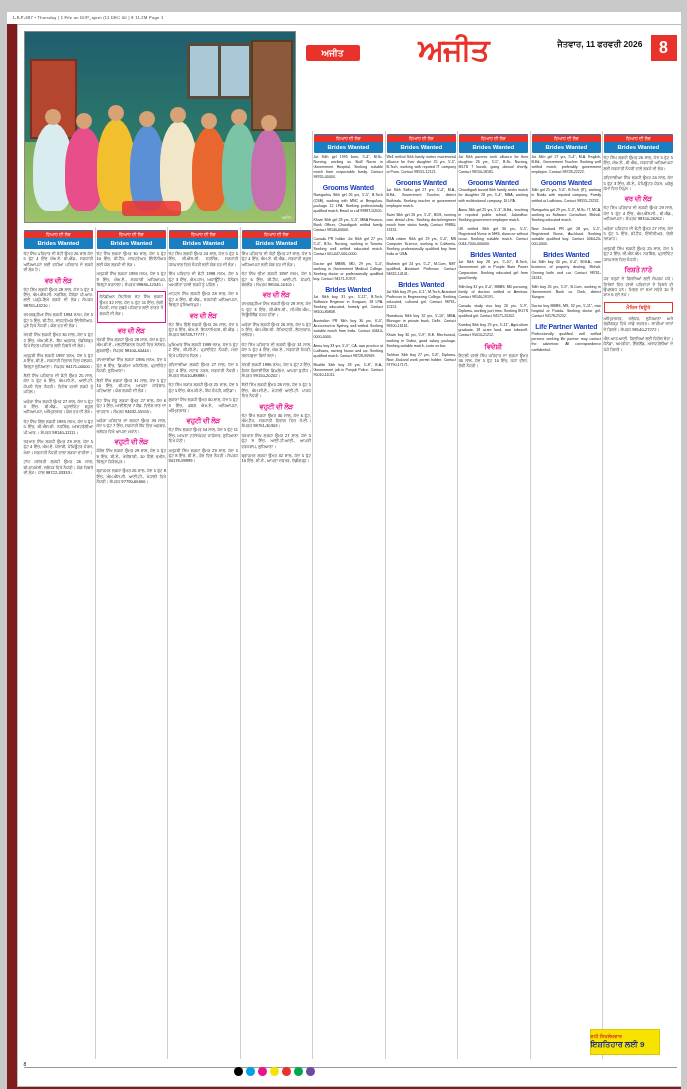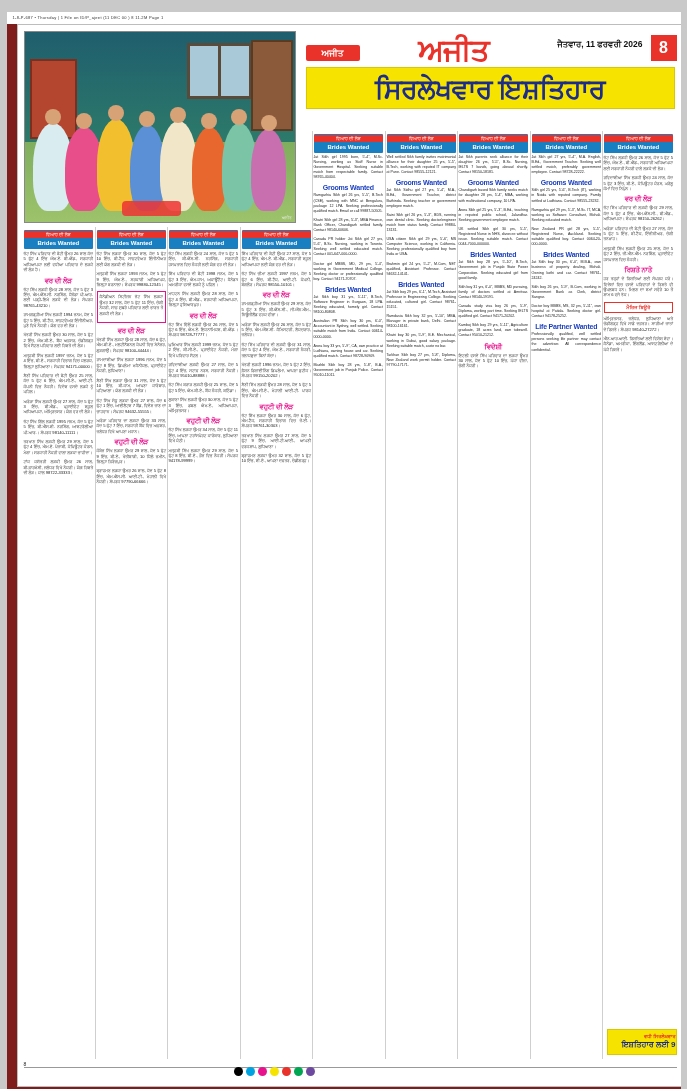--- a/index.html
+++ b/index.html
@@ -97,22 +97,22 @@
 
   .footerbar{
     position:absolute;left:0;bottom:-16px;width:653px;height:14px;
   }
   .fb-line{position:absolute;left:0;top:6px;width:653px;height:1px;background:#999;}
   .fb-left{position:absolute;left:0;top:0;font-size:5px;color:#222;}
   .dots{position:absolute;left:210px;top:1px;}
   .dots i{display:inline-block;width:9px;height:9px;border-radius:50%;margin-right:3px;}
 
   .stamp{
-    position:absolute;right:0;bottom:4px;width:70px;height:26px;background:#f6e400;
-    border:1px solid #d8c800;box-sizing:border-box;text-align:right;
+    position:absolute;right:17px;bottom:4px;width:70px;height:26px;background:#f6e400;
+    border:1px solid #d8c800;box-sizing:border-box;text-align:left;
   }
   .stamp .s1{font-size:5px;color:#e8322a;font-weight:bold;line-height:8px;padding-top:2px;}
   .stamp .s2{font-size:8px;color:#1b2c8c;font-weight:bold;line-height:10px;}
   .redbox{
     border:1px solid #e8322a;color:#e8322a;text-align:center;font-size:5px;font-weight:bold;
     padding:1px 0;margin:3px 0;
   }
 </style>
 </head>
 <body>
@@ -140,23 +140,20 @@
         <div class="fig f8"></div>
         <div class="ph-cloth"></div>
         <div class="ph-credit">ਅਜੀਤ</div>
       </div>
 
       <div class="masthead">
         <div class="mh-ajit-small">ਅਜੀਤ</div>
         <div class="mh-main">ਅਜੀਤ</div>
         <div class="mh-date">ਜੈਤਵਾਰ, 11 ਫਰਵਰੀ 2026</div>
         <div class="mh-pageno">8</div>
-        <div class="mh-banner">
-          <span>ਸਿਰਲੇਖਵਾਰ ਇਸ਼ਤਿਹਾਰ</span>
-        </div>
       </div>
 
       <div class="cols" id="cols">
           <div class="col" style="left: 0px; width: 69.5556px; top: 196px;">
             <div class="hdr">
               <span class="t1">ਵਿਆਹ ਦੀ ਲੋੜ</span>
               <b>Brides Wanted</b>
             </div>
             <div class="para gurmukhi">ਜੱਟ ਸਿੱਖ ਪਰਿਵਾਰ ਦੀ ਬੇਟੀ ਉਮਰ 26 ਸਾਲ ਕੱਦ 5 ਫੁੱਟ 4 ਇੰਚ ਐਮ.ਏ. ਬੀ.ਐੱਡ., ਸਰਕਾਰੀ ਅਧਿਆਪਕਾ ਲਈ ਵਧੀਆ ਪਰਿਵਾਰ ਦੇ ਲੜਕੇ ਦੀ ਲੋੜ ਹੈ।</div>
             <div class="sec">ਵਰ ਦੀ ਲੋੜ</div>

